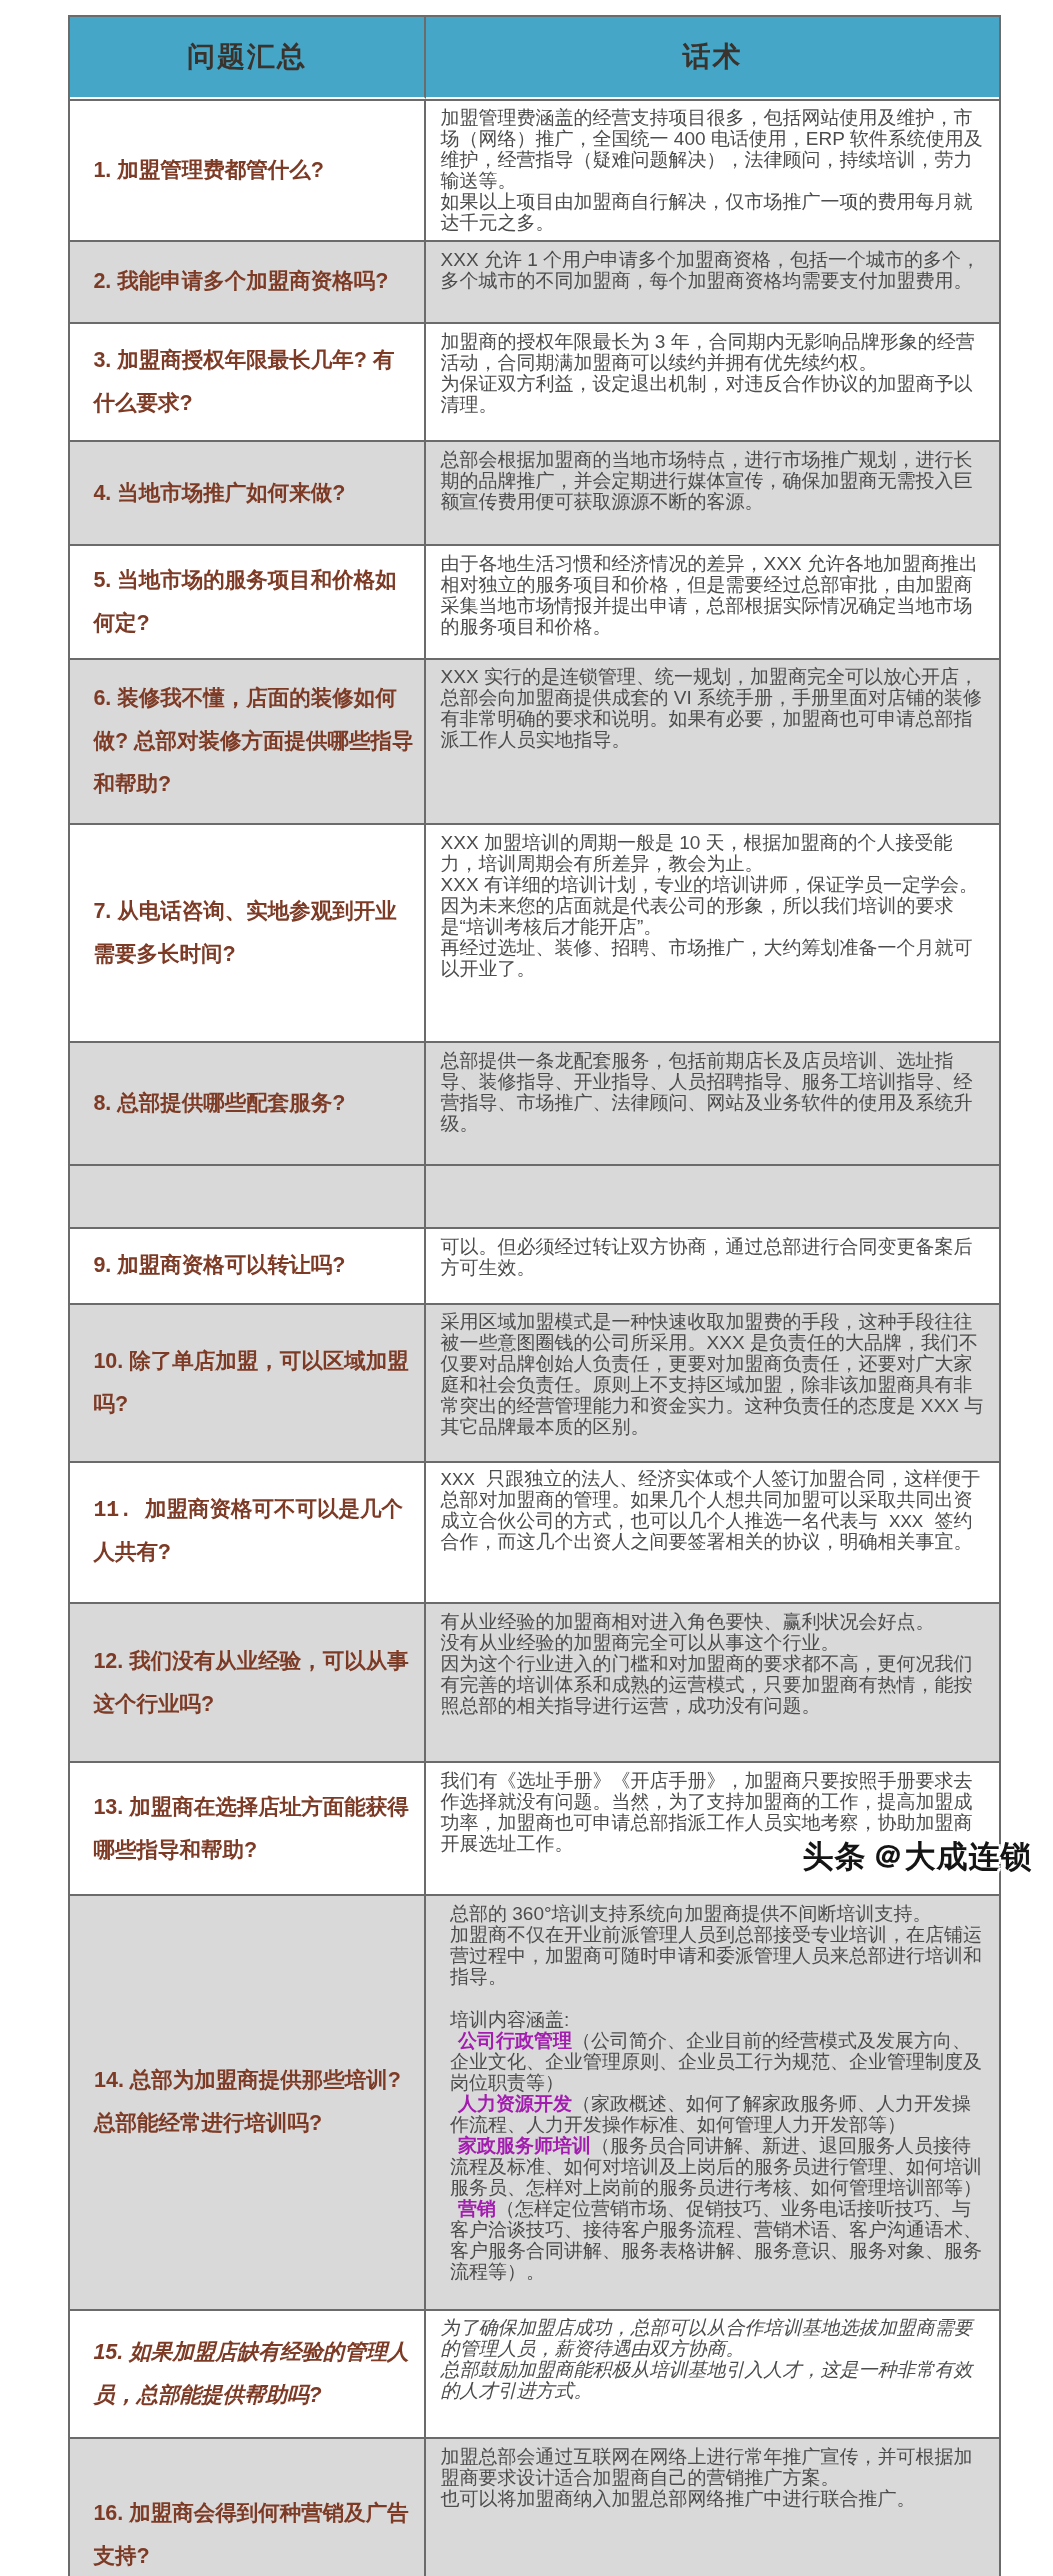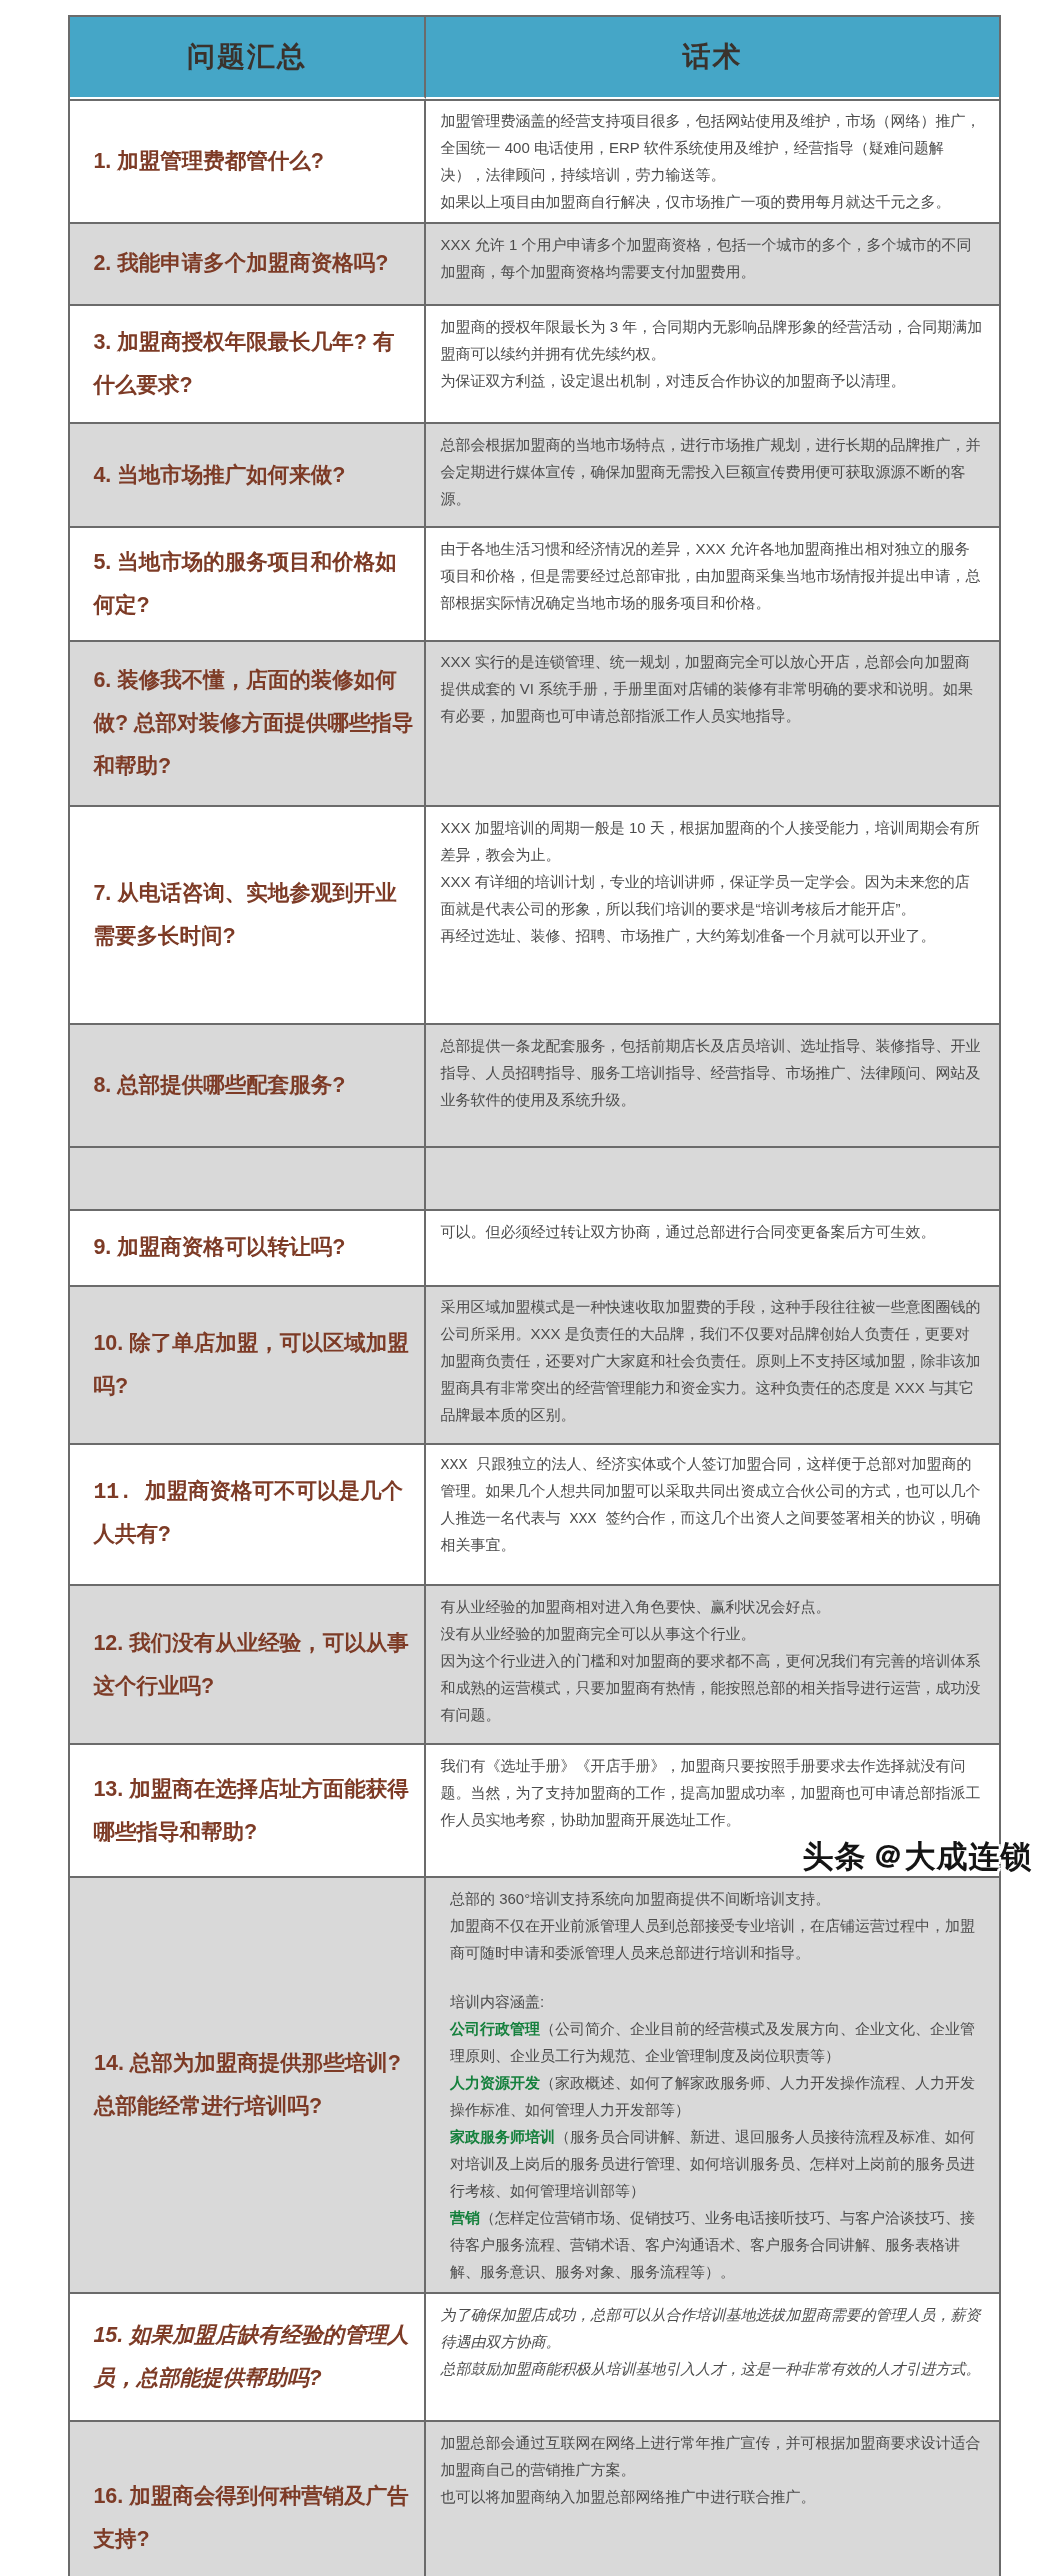--- a/index.html
+++ b/index.html
@@ -52,25 +52,25 @@
   .q-text {
     color: var(--question-color, #7d3b26);
     font-size: 21.5px;
     font-weight: bold;
     line-height: 43px;
   }
   td.a-cell { padding: 6.8px 15.6px 6.8px 14.6px; }
   .a-par {
     margin: 0;
     color: var(--answer-color, #4c4c4c);
-    font-size: 15px;
-    line-height: 27px;
+    font-size: 19px;
+    line-height: 21px;
   }
   .a-par.blank { height: 22.4px; }
-  .a-par .bold { font-weight: bold; color: #15803d; }
+  .a-par .bold { font-weight: bold; color: #a21caf; margin-left: 8px; }
 
   
   .r1  td { height: 101px; } .r2  td { height: 64px;  } .r3  td { height: 101px; }
   .r4  td { height: 86px;  } .r5  td { height: 96px;  } .r6  td { height: 148px; }
   .r7  td { height: 200px; } .r8  td { height: 106px; } .r9  td { height: 45px;  }
   .r10 td { height: 58px;  } .r11 td { height: 141px; } .r12 td { height: 123px; font-family: Liberation Mono, monospace; }
   .r13 td { height: 142px; } .r14 td { height: 115px; } .r15 td { height: 397px; padding-left: 24px; }
   .r16 td { height: 111px; font-style: italic; } .r17 td { height: 176px; }
 
   .watermark {

